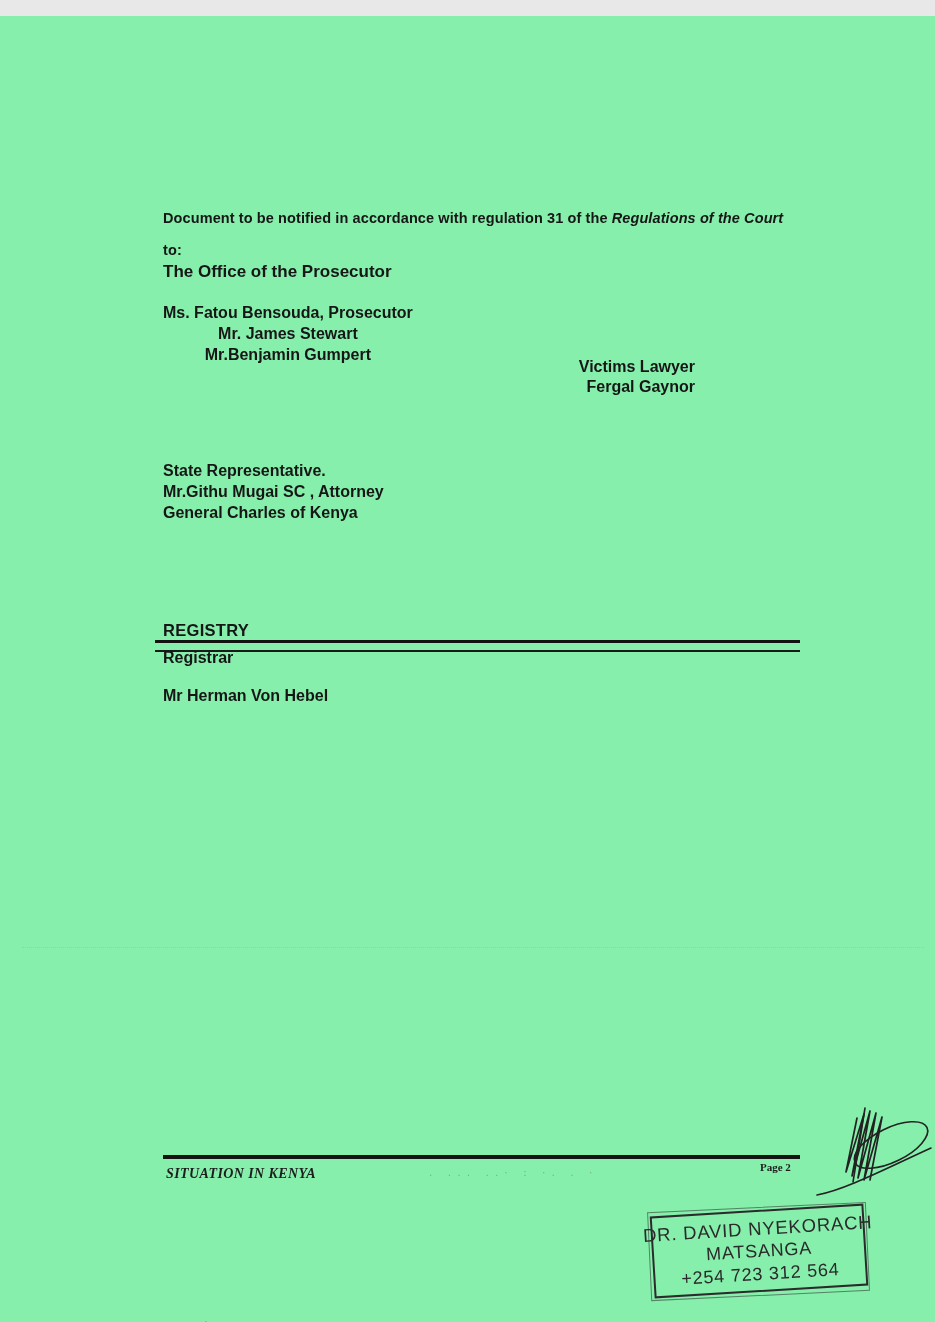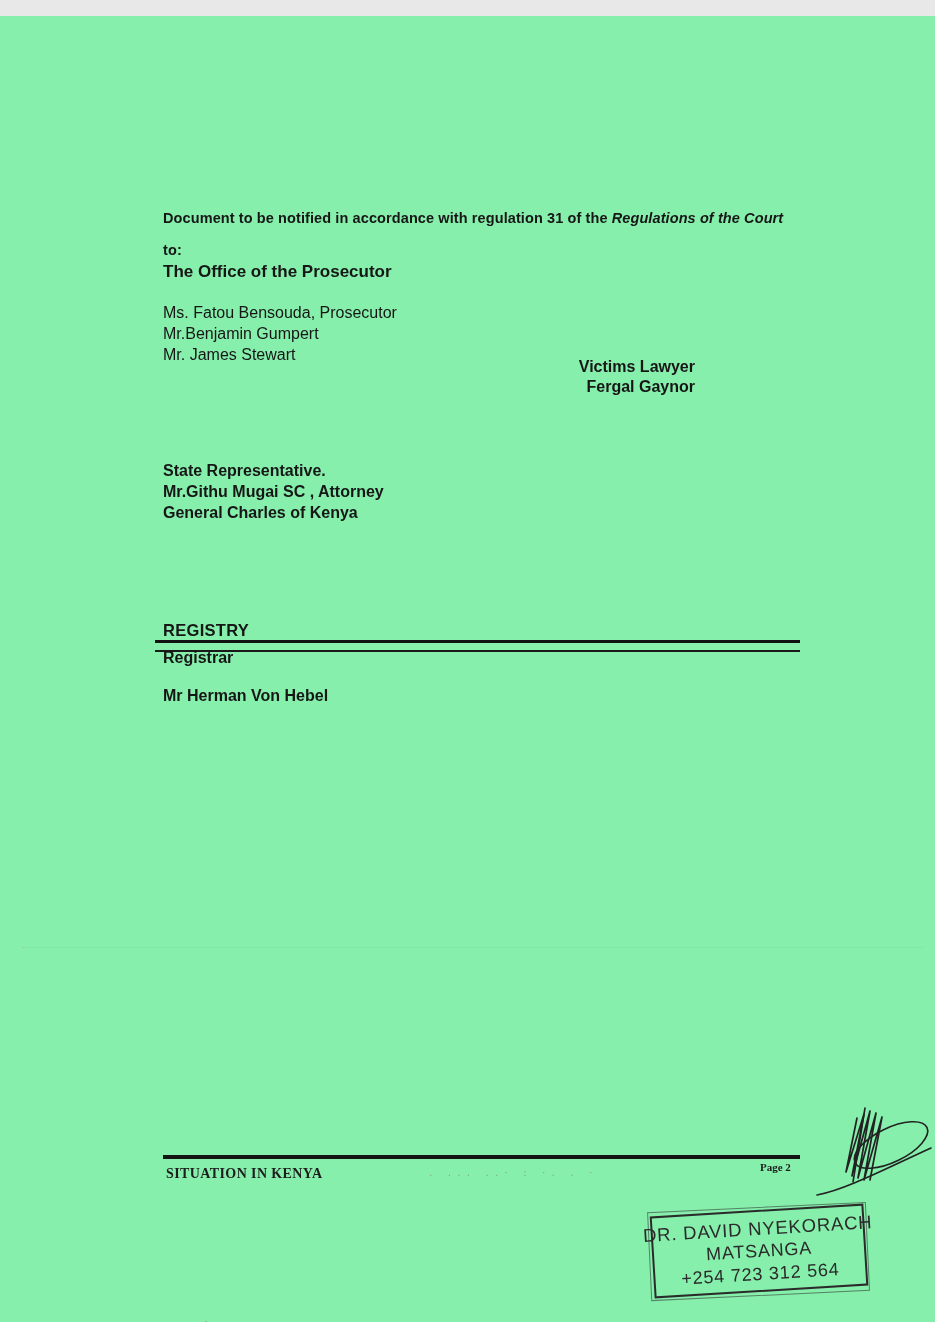--- a/index.html
+++ b/index.html
@@ -15,21 +15,21 @@
   .abs{position:absolute;}
   
   .notice{
     left:163px;top:186px;width:650px;
     font-size:14.5px;font-weight:bold;line-height:32px;
     letter-spacing:0.1px;
   }
   .notice .em{font-style:italic;}
   
   .otp-heading{left:163px;top:246px;font-size:17px;font-weight:bold;}
-  .otp-names{left:163px;top:286px;font-size:16px;font-weight:normal;line-height:21px;}
+  .otp-names{left:163px;top:286px;font-size:16px;font-weight:bold;line-height:21px;text-align:center;}
   
   .victims{left:500px;top:341px;width:195px;text-align:right;
     font-size:16px;font-weight:bold;line-height:20px;}
   
   .state{left:163px;top:444px;font-size:16px;font-weight:bold;line-height:21px;}
   .defence{left:487px;top:441px;font-size:16px;font-weight:bold;line-height:21px;}
   .defence .first{padding-left:6px;}
   
   .registry-heading{left:163px;top:605px;font-size:16.5px;font-weight:bold;letter-spacing:0.3px;}
   .registry-rule{
@@ -40,21 +40,21 @@
   .registrar-name{left:163px;top:671px;font-size:16px;font-weight:bold;}
   
   .dotted-divider{
     left:22px;top:931px;width:902px;height:0;
     border-top:1px dotted #b9b9b6;opacity:.8;
   }
   
   .footer-rule{left:163px;top:1139px;width:637px;height:4px;background:#141414;}
   .footer-left{
     left:166px;top:1150px;font-family:"Liberation Serif",serif;
-    font-size:14px;font-weight:bold;letter-spacing:0.4px;color:#1d1d1d;
+    font-size:14px;font-weight:bold;letter-spacing:0.4px;color:#1d1d1d;font-style:italic;
   }
   .footer-noise{
     left:428px;top:1152px;width:230px;
     font-size:9px;letter-spacing:4px;color:#777;opacity:.55;
     font-family:"DejaVu Sans Mono",monospace;
   }
   .footer-right{
     left:760px;top:1145px;font-family:"Liberation Serif",serif;
     font-size:11px;font-weight:bold;color:#1d1d1d;
   }
@@ -88,22 +88,22 @@
 
   <div class="abs notice">
     <span>Document to be notified in accordance with regulation 31 of the </span><span class="em">Regulations of the Court</span>
     <br>
     <span>to:</span>
   </div>
 
   <div class="abs otp-heading">The Office of the Prosecutor</div>
   <div class="abs otp-names">
     <div>Ms. Fatou Bensouda, Prosecutor</div>
+    <div>Mr. James  Stewart</div>
     <div>Mr.Benjamin Gumpert</div>
-    <div>Mr. James  Stewart</div>
   </div>
 
   <div class="abs victims">
     <div>Victims Lawyer</div>
     <div>Fergal Gaynor</div>
   </div>
 
   <div class="abs state">
     <div>State Representative.</div>
     <div>Mr.Githu Mugai  SC , Attorney</div>

